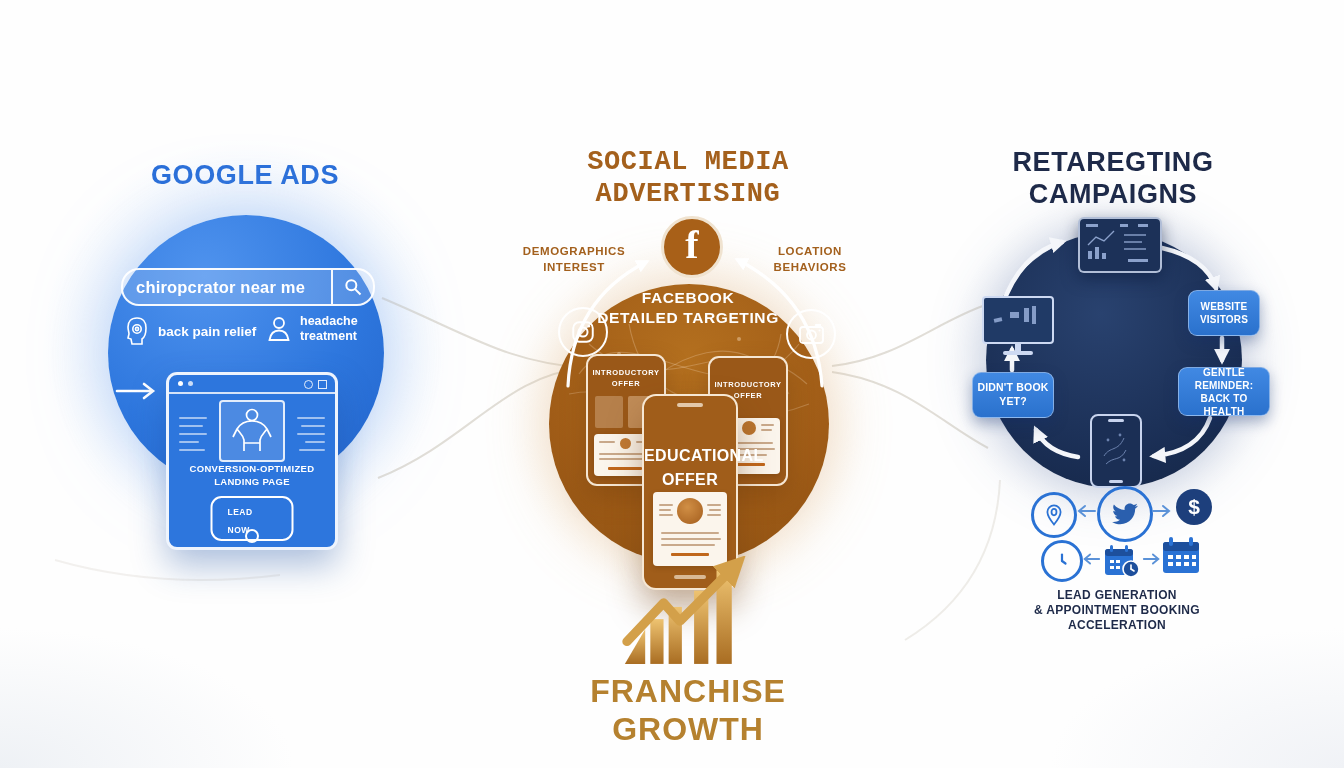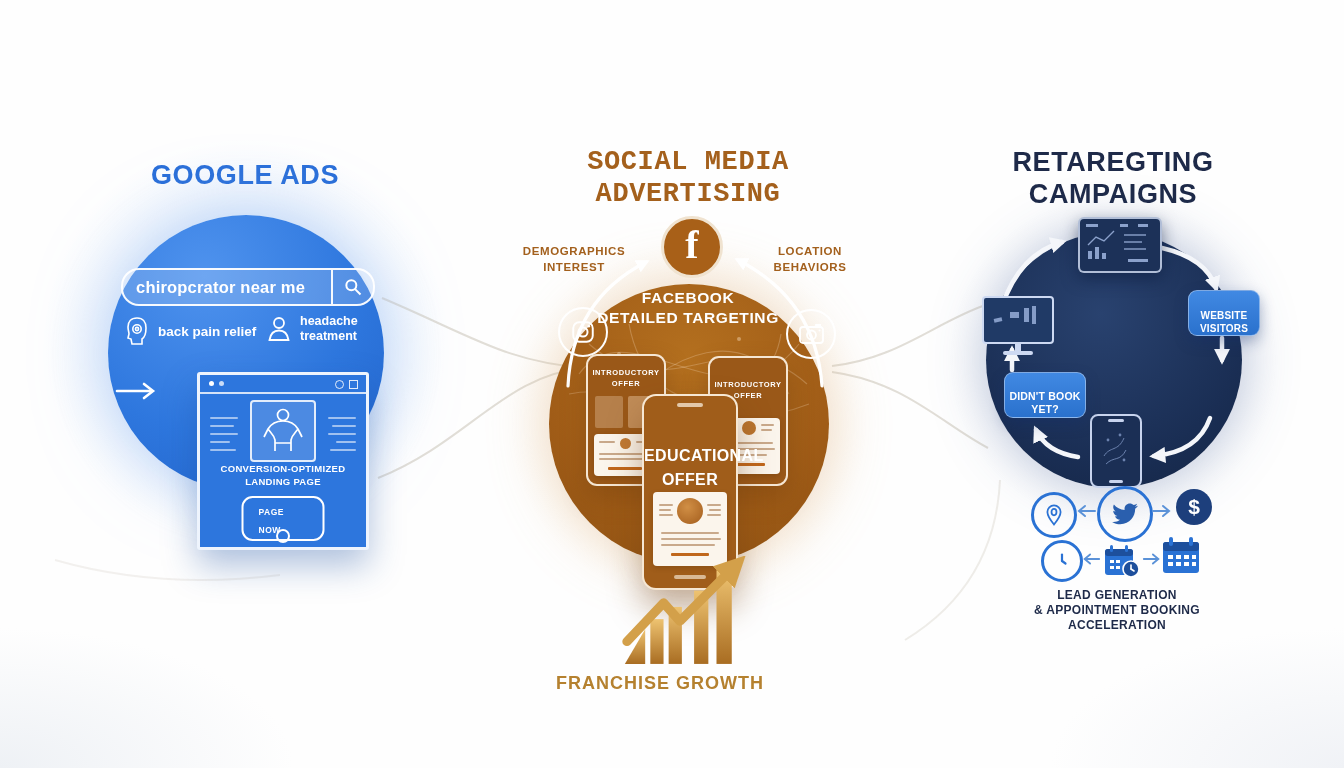--- a/index.html
+++ b/index.html
@@ -10,21 +10,21 @@
       radial-gradient(circle 250px at 688px 420px, rgba(235,195,140,.22), rgba(235,195,140,0) 72%),
       radial-gradient(circle 230px at 1113px 360px, rgba(70,100,160,.12), rgba(70,100,160,0) 72%),
       radial-gradient(ellipse 420px 200px at 0% 100%, #eef1f5, rgba(238,241,245,0) 70%),
       radial-gradient(ellipse 420px 200px at 100% 100%, #f0f2f6, rgba(240,242,246,0) 70%),
       #fefefe;}
   .abs{position:absolute;}
   .pre{white-space:pre-line;}
   .ttl{font-weight:bold;text-align:center;letter-spacing:.6px;line-height:1.18;}
   .circle{border-radius:50%;}
   .bluebox{background:linear-gradient(180deg,#4189e3,#2a71cd);color:#fff;font-weight:bold;
-    border-radius:9px;display:flex;align-items:flex-end;justify-content:center;text-align:center;
+    border-radius:9px;display:flex;align-items:center;justify-content:center;text-align:center;
     box-shadow:0 6px 14px rgba(20,50,110,.35);border:1px solid rgba(255,255,255,.4);
     line-height:1.3;letter-spacing:.2px;}
   .phone{border:2.5px solid rgba(255,246,232,.9);background:#9e5c19;border-radius:11px;
     box-shadow:0 12px 24px rgba(110,60,15,.35);}
   .adcard{background:#fbf5ec;border-radius:4px;position:absolute;box-shadow:0 2px 5px rgba(90,45,10,.3);}
   .tl{position:absolute;background:rgba(255,255,255,.55);height:2px;border-radius:1px;}
   .cl{position:absolute;background:#c9a98b;height:2px;border-radius:1px;}
   .ol{position:absolute;background:#c0671c;height:2.5px;border-radius:1px;}
   .icon-circle{border-radius:50%;display:flex;align-items:center;justify-content:center;}
   svg{display:block;}
@@ -84,21 +84,21 @@
   </div>
 
   <span class="abs" style="left:114px;top:381px;">
     <svg width="46" height="20" viewBox="0 0 46 20" fill="none" stroke="#fff" stroke-width="2.6" stroke-linecap="round">
       <line x1="3" y1="10" x2="38" y2="10"></line>
         <polyline points="30,3 39,10 30,17" fill="none"></polyline>
     </svg>
   </span>
 
   <div class="abs" style="left:166px;top:372px;width:166px;height:172px;border:3px solid rgba(255,255,255,.92);
-              border-radius:3px;background:#2d76dd;box-shadow:0 16px 34px rgba(30,80,160,.35);margin-left:31px;">
+              border-radius:11px;background:#2d76dd;box-shadow:0 16px 34px rgba(30,80,160,.35);">
     <div style="position:absolute;left:0;top:0;right:0;height:17px;border-bottom:2px solid rgba(255,255,255,.8);">
       <span style="position:absolute;left:9px;top:6px;width:5px;height:5px;border-radius:50%;background:#fff;"></span>
       <span style="position:absolute;left:19px;top:6px;width:5px;height:5px;border-radius:50%;background:rgba(255,255,255,.75);"></span>
       <span style="position:absolute;right:22px;top:5px;width:7px;height:7px;border:1.5px solid rgba(255,255,255,.85);border-radius:50%;"></span>
       <span style="position:absolute;right:8px;top:5px;width:7px;height:7px;border:1.5px solid rgba(255,255,255,.85);"></span>
     </div>
 
     <span class="tl" style="left:10px;top:42px;width:28px;"></span>
     <span class="tl" style="left:10px;top:50px;width:24px;"></span>
     <span class="tl" style="left:10px;top:58px;width:28px;"></span>
@@ -117,21 +117,21 @@
       <span>
         <svg width="44" height="48" viewBox="0 0 44 48" fill="none" stroke="#fff" stroke-width="1.7">
           <circle cx="22" cy="8" r="5.5"></circle>
           <path d="M22,14 C15,14 10,17 7,22 L3,30 M7,22 C10,26 13,28 14,33 L14,44 M22,14 C29,14 34,17 37,22 L41,30 M37,22 C34,26 31,28 30,33 L30,44 M14,36 L30,36"></path>
         </svg>
       </span>
     </div>
     <div class="abs ttl pre" style="left:0;top:88px;width:100%;font-size:9.5px;color:#fff;letter-spacing:.3px;line-height:1.35;">CONVERSION-OPTIMIZED
 LANDING PAGE</div>
     <div class="abs" style="left:50%;transform:translateX(-50%);top:121px;border:2px solid #fff;border-radius:11px;padding:2.5px 15px;">
-      <span style="color:#fff;font-weight:bold;font-size:8.5px;letter-spacing:.5px;">PAGE NOW</span>
+      <span style="color:#fff;font-weight:bold;font-size:8.5px;letter-spacing:.5px;">LEAD NOW</span>
     </div>
     <span style="position:absolute;left:50%;transform:translateX(-50%);bottom:4px;width:10px;height:10px;border:2px solid #fff;border-radius:50%;"></span>
   </div>
 
   <div class="abs ttl pre" style="left:558px;top:147px;width:260px;font-size:27px;color:#a4601c;font-family:Liberation Mono, monospace;">SOCIAL MEDIA
 ADVERTISING</div>
 
   <div class="abs circle" style="left:549px;top:284px;width:280px;height:280px;
               background:radial-gradient(circle at 50% 28%,#b4701f,#a05c17 60%,#8e5213);
               box-shadow:0 0 60px rgba(220,170,110,.45);"></div>
@@ -255,21 +255,21 @@
       </marker>
     </defs>
     <polygon points="2,106 22,72 22,106" fill="url(#gg)"></polygon>
     <rect x="27" y="62" width="13" height="44" fill="url(#gg)"></rect>
     <rect x="45" y="50" width="13" height="56" fill="url(#gg)"></rect>
     <rect x="70" y="34" width="14" height="72" fill="url(#gg)"></rect>
     <rect x="92" y="14" width="15" height="92" fill="url(#gg)"></rect>
     <path d="M4,84 L40,46 L56,64 L112,8" fill="none" stroke="#d3a04a" stroke-width="9" stroke-linejoin="round" stroke-linecap="round" marker-end="url(#ahg)"></path>
   </svg>
 
-  <div class="abs ttl" style="left:540px;top:673px;width:240px;font-size:18px;color:#b5812f;letter-spacing:1px;">FRANCHISE GROWTH</div>
+  <div class="abs ttl" style="left:568px;top:673px;width:240px;font-size:32px;color:#b5812f;letter-spacing:1px;">FRANCHISE GROWTH</div>
 
   <div class="abs ttl pre" style="left:983px;top:147px;width:260px;font-size:27px;color:#1e2a49;">RETAREGTING
 CAMPAIGNS</div>
 
   <div class="abs circle" style="left:986px;top:232px;width:256px;height:256px;
               background:radial-gradient(circle at 45% 32%,#29426f,#1a2e54 65%,#132443);
               box-shadow:0 0 55px rgba(60,90,150,.35);"></div>
 
   <svg class="abs" style="left:960px;top:210px;" width="330" height="300">
     <defs>
@@ -336,21 +336,25 @@
           <circle cx="26" cy="34" r="1.4"></circle>
         </g>
     </svg>
     <span class="abs" style="left:50%;transform:translateX(-50%);bottom:3px;width:14px;height:3px;background:#c8d4ee;border-radius:2px;"></span>
   </div>
 
   <div class="abs bluebox pre" style="left:1188px;top:290px;width:70px;height:44px;font-size:10px;">
     <span class="pre">WEBSITE
 VISITORS</span>
   </div>
-  <div class="abs bluebox pre" style="left:1004px;top:372px;width:80px;height:44px;font-size:10.5px;">
+  <div class="abs bluebox pre" style="left:1178px;top:367px;width:90px;height:47px;font-size:10px;">
+    <span class="pre">GENTLE REMINDER:
+BACK TO HEALTH</span>
+  </div>
+  <div class="abs bluebox pre" style="left:972px;top:372px;width:80px;height:44px;font-size:10.5px;">
     <span class="pre">DIDN'T BOOK
 YET?</span>
   </div>
 
   <div class="abs icon-circle" style="left:1031px;top:492px;width:40px;height:40px;border:3px solid #2a72d4;">
     <svg width="18" height="22" viewBox="0 0 24 30" fill="none" stroke="#2a72d4" stroke-width="2.4">
       <path d="M12,2 C7,2 3,6 3,11 C3,17 12,28 12,28 C12,28 21,17 21,11 C21,6 17,2 12,2 Z"></path>
       <ellipse cx="12" cy="11" rx="3.4" ry="4.4"></ellipse>
     </svg>
   </div>

